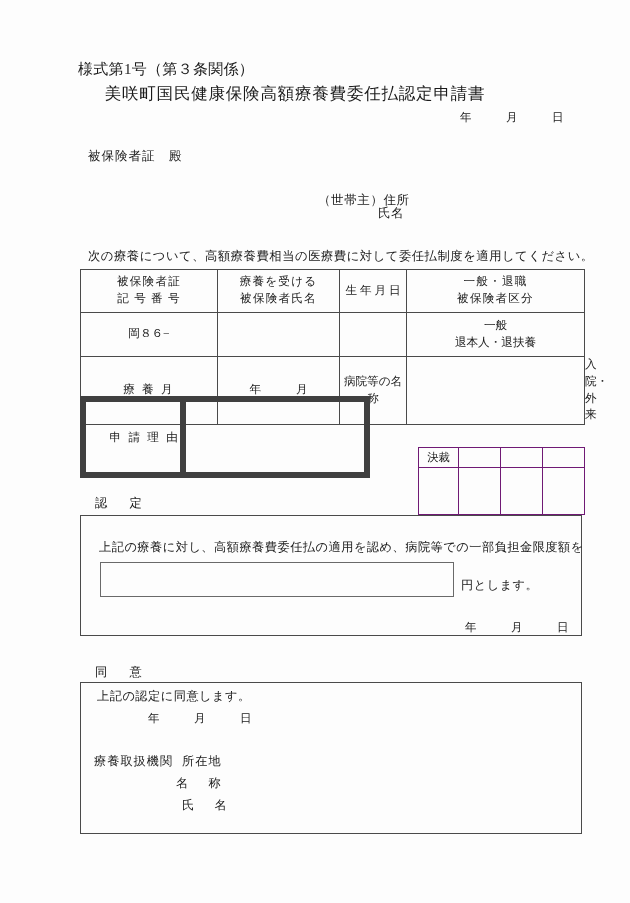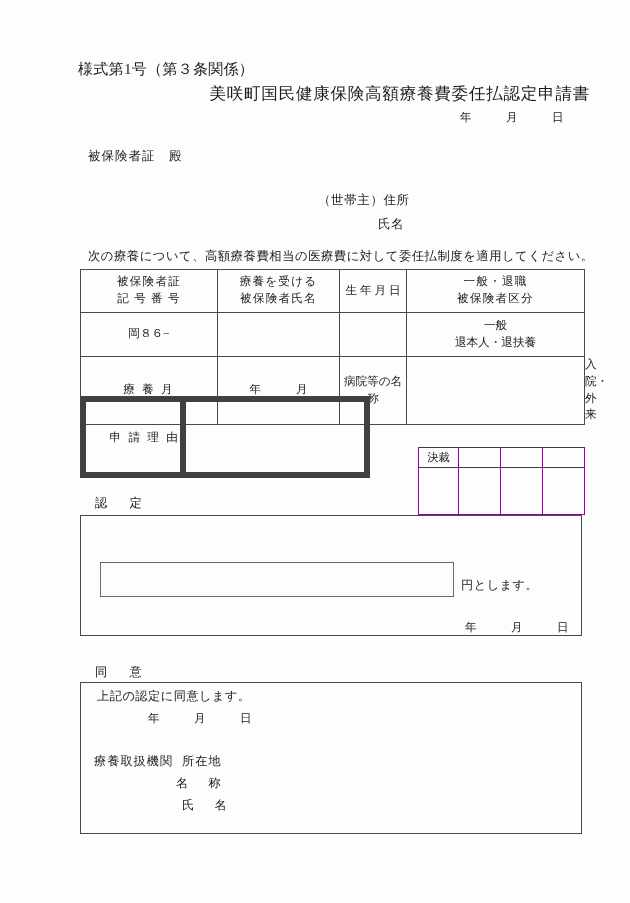--- a/index.html
+++ b/index.html
@@ -18,28 +18,28 @@
     height: 903px;
     margin: 0 auto;
     background: #fdfdfd;
     overflow: hidden;
   }
 
   
   .abs { position: absolute; white-space: nowrap; line-height: 1; }
 
   .form-no       { left: 78px;  top: 62px;  font-size: 15px; letter-spacing: .3px; }
-  .doc-title     { left: 0;     top: 86px;  width: 590px; text-align: right;
+  .doc-title     { left: 0;     top: 86px;  width: 590px; text-align: center;
                    font-size: 16.5px; letter-spacing: .8px; white-space: nowrap; }
   .date-line-top { left: 460px; top: 112px; font-size: 11.5px; }
   .date-line-top span { display: inline-block; }
   .addressee     { left: 88px;  top: 150px; font-size: 12.5px; letter-spacing: 1px; }
 
   .owner-addr    { left: 318px; top: 194px; font-size: 12.5px; letter-spacing: .6px; }
-  .owner-name    { left: 378px; top: 218px; font-size: 12.5px; letter-spacing: .6px; }
+  .owner-name    { left: 378px; top: 207px; font-size: 12.5px; letter-spacing: .6px; }
 
   .lead-text     { left: 88px;  top: 250px; font-size: 12.3px; letter-spacing: .55px; }
 
   
   .main-table {
     position: absolute;
     left: 80px;
     top: 269px;
     width: 504px;
     border-collapse: collapse;
@@ -241,20 +241,21 @@
         <td class="k-body"></td>
         <td class="k-body"></td>
       </tr>
     </tbody>
   </table>
 
   <div class="abs label-nintei">認　定</div>
 
   <div class="nintei-box"></div>
 
+  <div class="abs nintei-text">上記の療養に対し、高額療養費委任払の適用を認め、病院等での一部負担金限度額を</div>
 
   <div class="amount-box"></div>
 
   <div class="abs yen-text">円とします。</div>
 
   <div class="abs date-line-nintei">
     <span class="d-y">年</span><span class="d-m">月</span><span>日</span>
   </div>
 
   <div class="abs label-doui">同　意</div>

